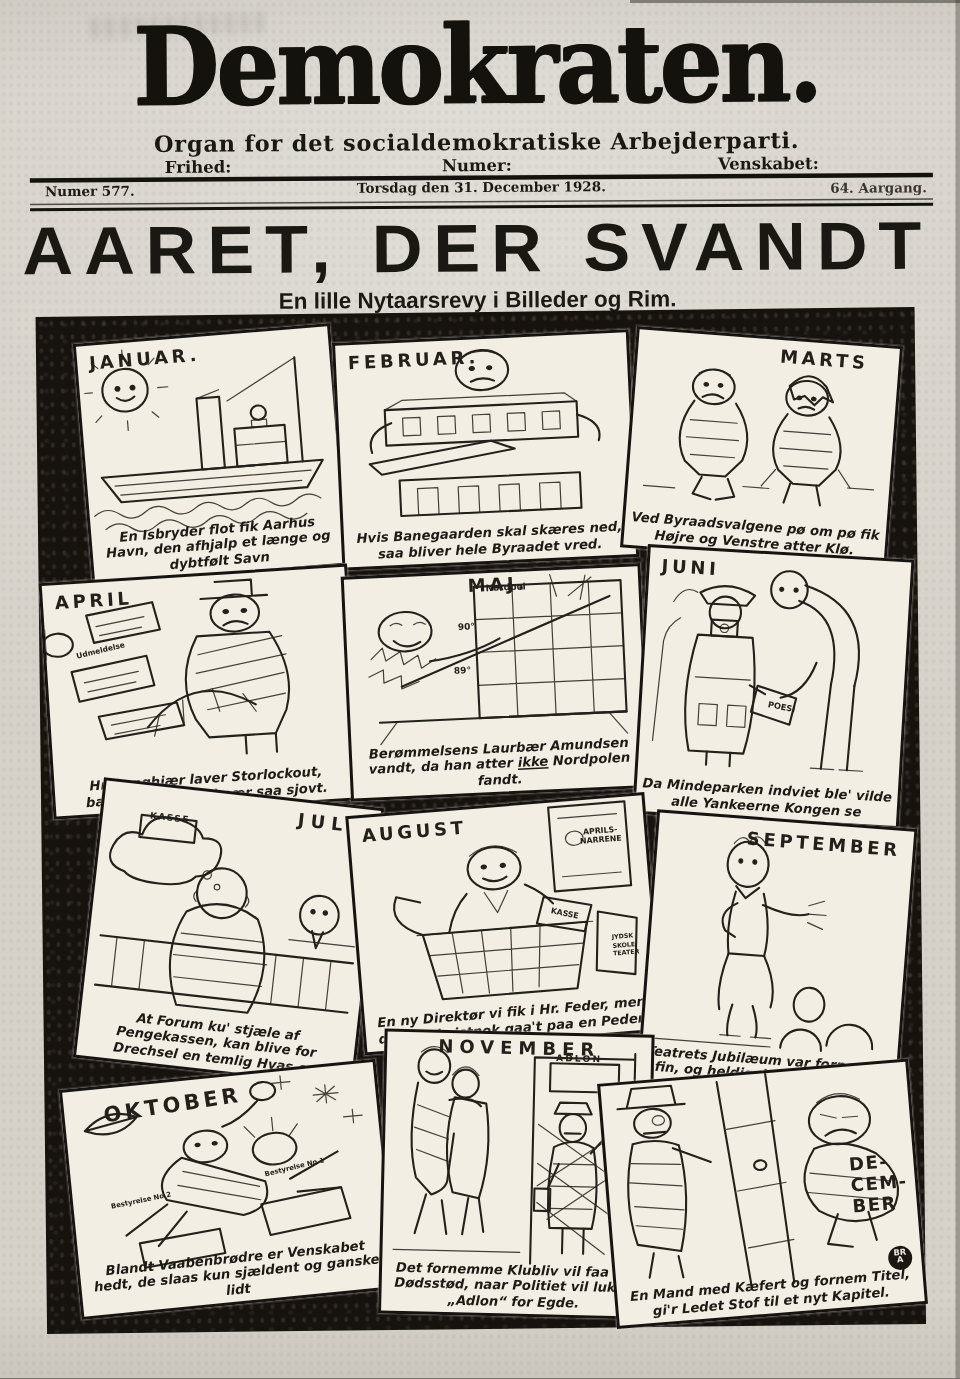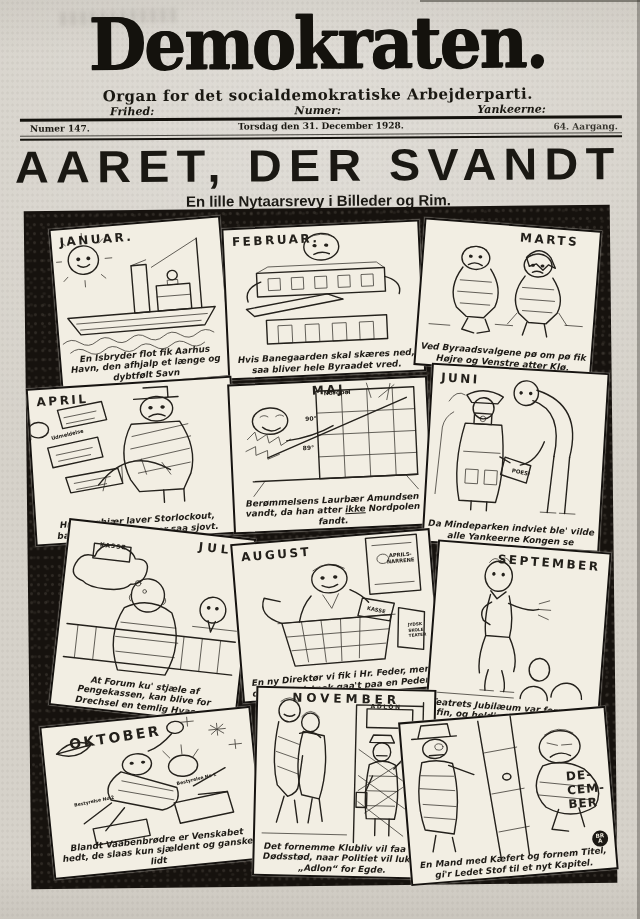--- a/index.html
+++ b/index.html
@@ -11,21 +11,21 @@
       linear-gradient(180deg, rgba(120,115,105,.10), rgba(120,115,105,0) 6%, rgba(120,115,105,0) 94%, rgba(120,115,105,.12));
     background-size:5px 6px,100% 100%,100% 100%;
     font-family:"DejaVu Serif", serif; color:#17150f;}
   .tilt{position:absolute;inset:0;transform:rotate(-.35deg);}
   
   .mast-title{position:absolute;top:4px;left:0;right:0;text-align:center;
     font-family:"DejaVu Serif",serif;font-weight:700;font-size:66px;letter-spacing:-2px;
     color:#14120d;text-shadow:1px 0 #14120d, 0 1px #14120d;transform:scaleY(1.08);}
   .mast-sub{position:absolute;top:86px;left:0;right:0;text-align:center;
     font-size:15px;font-weight:700;letter-spacing:.5px;color:#1a1812;}
-  .slogan{position:absolute;top:104px;font-size:11px;font-weight:700;color:#1a1812;font-style:italic;}
+  .slogan{position:absolute;top:104px;font-size:11px;font-weight:700;color:#1a1812;}
   .slog-l{left:112px;} .slog-c{left:50%;transform:translateX(-50%);} .slog-r{right:92px;}
   .rule{position:absolute;left:22px;right:16px;background:#14120d;}
   .r1{top:117px;height:3px;} .r2{top:134px;height:1px;opacity:.7;} .r3{top:136.5px;height:2.5px;}
   .dateline{position:absolute;top:121px;left:22px;right:16px;height:13px;
     font-size:9px;font-weight:700;color:#1b1913;}
   .dl-issue{position:absolute;left:10px;top:1px;}
   .dl-date{position:absolute;left:50%;transform:translateX(-50%);top:0;}
   .dl-vol{position:absolute;right:4px;top:2px;opacity:.85;}
   
   .headline{position:absolute;top:140px;left:0;right:0;text-align:center;
@@ -91,25 +91,25 @@
   <div class="smudge"></div>
   <div class="edge-right"></div>
   <div class="edge-top"></div>
 
   <div class="tilt">
 
     <div class="mast-title">Demokraten.</div>
     <div class="mast-sub">Organ for det socialdemokratiske Arbejderparti.</div>
     <span class="slogan slog-l">Frihed:</span>
     <span class="slogan slog-c">Numer:</span>
-    <span class="slogan slog-r">Yankeerne:</span>
+    <span class="slogan slog-r">Venskabet:</span>
 
     <div class="rule r1"></div>
     <div class="dateline">
-      <span class="dl-issue">Numer 147.</span>
+      <span class="dl-issue">Numer 577.</span>
       <span class="dl-date">Torsdag den 31. December 1928.</span>
       <span class="dl-vol">64. Aargang.</span>
     </div>
     <div class="rule r2"></div>
     <div class="rule r3"></div>
 
     <div class="headline">AARET, DER SVANDT —</div>
     <div class="subhead">En lille Nytaarsrevy i Billeder og Rim.</div>
 
     <div class="montage">

